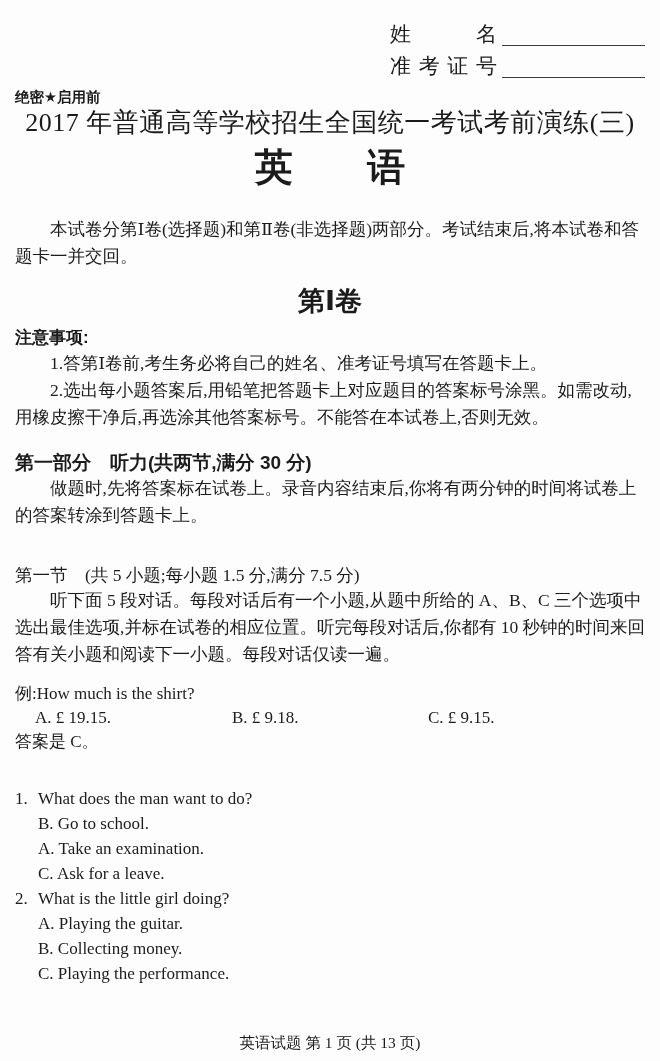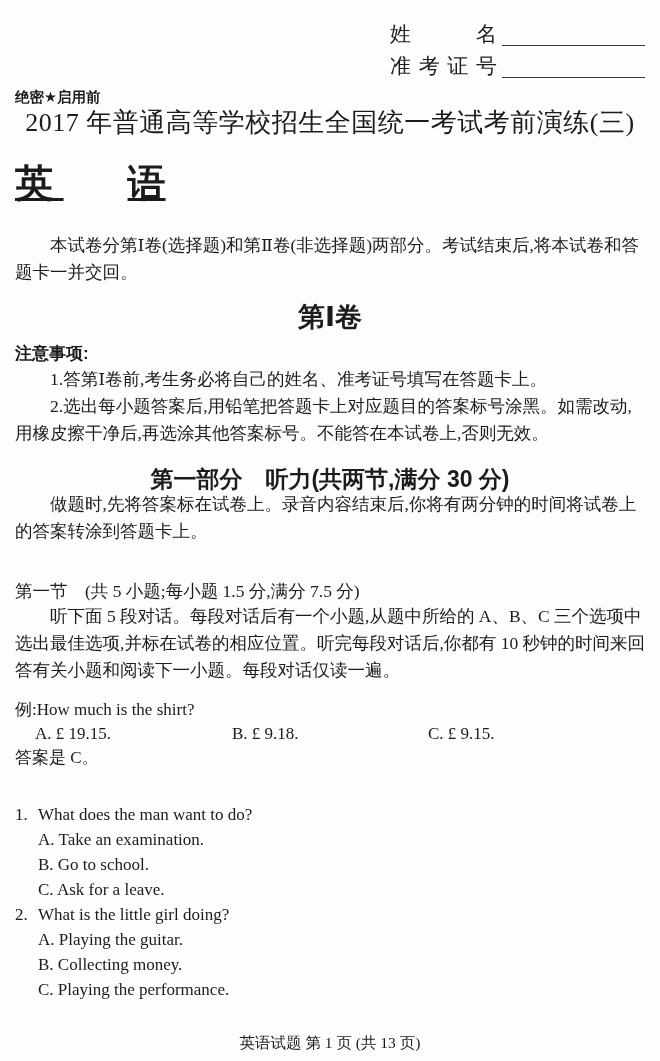--- a/index.html
+++ b/index.html
@@ -64,24 +64,24 @@
     font-size: 14.5px;
     line-height: 18px;
   }
   .main-title {
     text-align: center;
     font-size: 26px;
     line-height: 34px;
     letter-spacing: 0.5px;
   }
   .subject-title {
-    margin-top: 22px;
+    margin-top: 6px;
+    text-align: center;
     font-size: 38px;
     line-height: 42px;
-    text-decoration: underline;
   }
   .subject-title .gap-char + .gap-char { margin-left: 64px; }
 
   .intro {
     margin-top: 28px;
     font-size: 17.5px;
     line-height: 27px;
     text-indent: 2em;
   }
 
@@ -98,23 +98,22 @@
     line-height: 24px;
   }
   .note-item {
     font-size: 17.5px;
     line-height: 27px;
     text-indent: 2em;
   }
 
   .part-heading {
     margin-top: 20px;
-    font-size: 23px;
-    line-height: 24px;
-    text-align: center;
+    font-size: 19px;
+    line-height: 24px;
   }
   .body-para {
     font-size: 17.5px;
     line-height: 27px;
     text-indent: 2em;
   }
 
   .sec-heading {
     margin-top: 34px;
     font-size: 17.5px;
@@ -215,22 +214,22 @@
   </div>
   <div class="example-answer">答案是 C。</div>
 
   <div class="questions">
 
     <div class="question">
       <div class="q-stem-row">
         <span class="q-number">1.</span>
         <span class="q-stem">What does the man want to do?</span>
       </div>
+      <div class="q-option">B. Go to school.</div>
       <div class="q-option">A. Take an examination.</div>
-      <div class="q-option">B. Go to school.</div>
       <div class="q-option">C. Ask for a leave.</div>
     </div>
 
     <div class="question">
       <div class="q-stem-row">
         <span class="q-number">2.</span>
         <span class="q-stem">What is the little girl doing?</span>
       </div>
       <div class="q-option">A. Playing the guitar.</div>
       <div class="q-option">B. Collecting money.</div>

